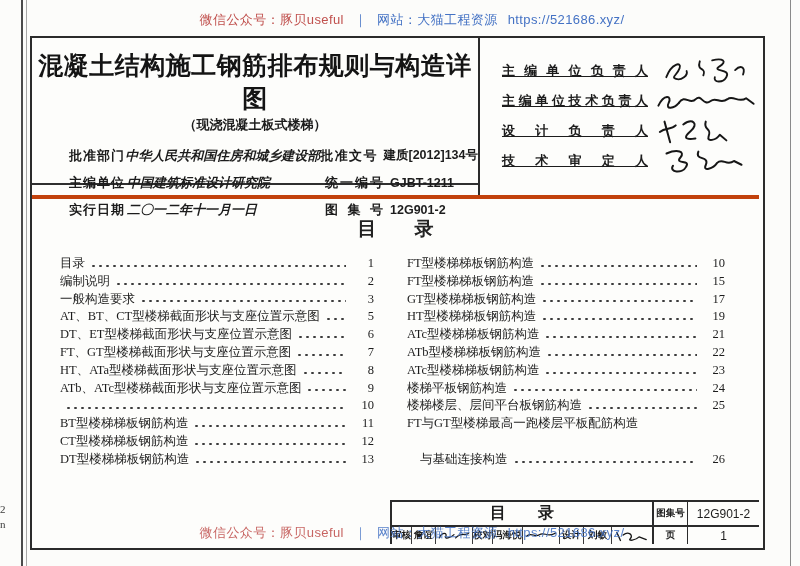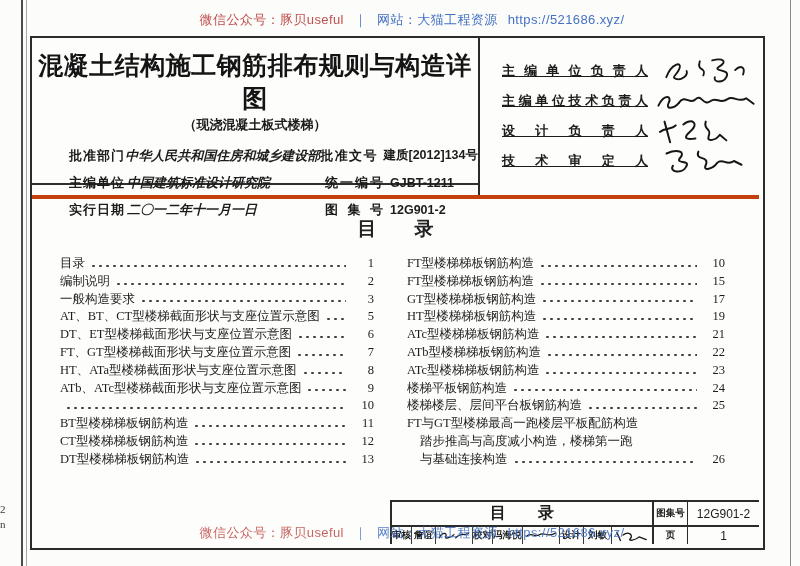--- a/index.html
+++ b/index.html
@@ -280,21 +280,20 @@
               <span class="toc-title">楼梯楼层、层间平台板钢筋构造</span>
               <span class="dots"></span>
               <span class="toc-page">25</span>
             </div>
           <div class="toc-row no-dots">
               <span class="toc-title">FT与GT型楼梯最高一跑楼层平板配筋构造</span>
               <span class="dots"></span>
               <span class="toc-page"></span>
             </div>
           <div class="toc-row no-dots indent">
-              <span class="toc-title">踏步推高与高度减小构造，楼梯第一跑</span>
               <span class="dots"></span>
               <span class="toc-page"></span>
             </div>
           <div class="toc-row indent">
               <span class="toc-title">与基础连接构造</span>
               <span class="dots"></span>
               <span class="toc-page">26</span>
             </div>
         </div>
       </div>

